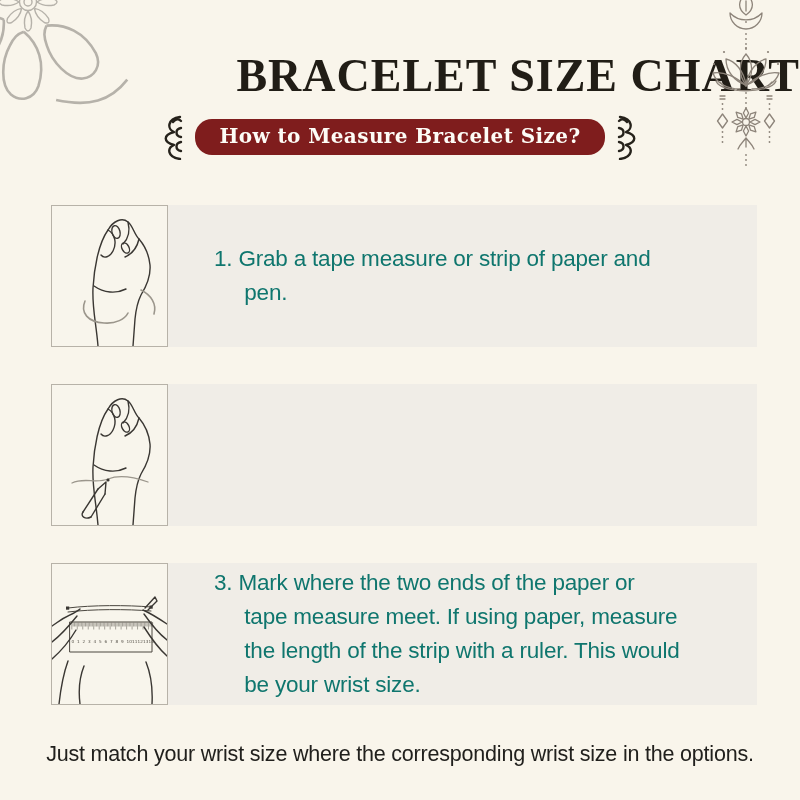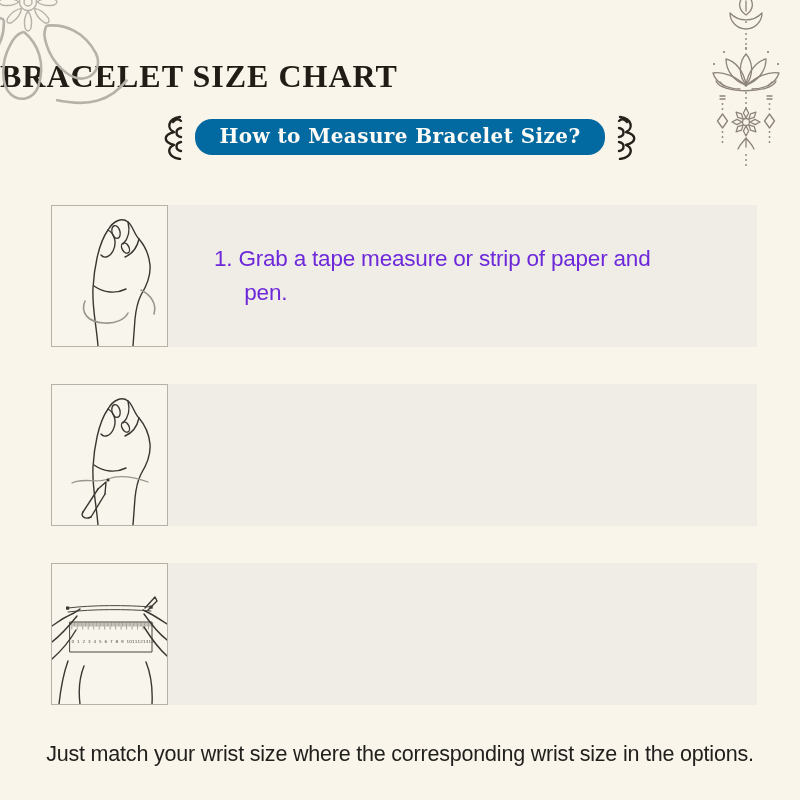--- a/index.html
+++ b/index.html
@@ -8,35 +8,35 @@
     background:#f9f5eb;
     font-family:"Liberation Sans",sans-serif;
     color:#262420;
   }
   .corner{position:absolute;pointer-events:none;}
   #mandala{top:0;left:0;}
   #boho{top:0;right:2px;}
 
   h1.title{
     margin:50px 0 0 0;
-    text-align:left;
+    text-align:right;
     font-family:"Liberation Serif",serif;
     font-weight:700;
-    font-size:32px;
+    font-size:46px;
     line-height:52px;
     letter-spacing:1px;
     color:#211d16;
   }
   .badge-row{
     margin-top:12px;
     display:flex;align-items:center;justify-content:center;gap:10px;
     height:46px;
   }
   .badge{
-    background:#0369a1;
+    background:#7f1d1d;
     color:#fdfcf6;
     border-radius:17px;
     padding:5px 24px 7px 24px;
     font-family:"DejaVu Serif",serif;
     font-weight:700;
     font-size:20px;
     letter-spacing:0.4px;
     white-space:nowrap;
   }
   .flourish{width:30px;height:46px;}
@@ -58,21 +58,21 @@
   .step-text-wrap{
     position:absolute;left:163px;right:4px;top:0;bottom:0;
     display:flex;align-items:center;
   }
   .step-text{
     margin:0;
     font-size:22.5px;
     line-height:34px;
     font-weight:500;
     letter-spacing:-0.2px;
-    color:#6d28d9;
+    color:#0f766e;
     white-space:pre-wrap;
   }
   .footer-note{
     margin:26px 0 0 0;
     text-align:center;
     font-size:21.5px;
     font-weight:500;
     letter-spacing:-0.2px;
     color:#21201d;
   }
@@ -328,17 +328,23 @@
         <path class="ink" d="M 0 95 C 9 87, 17 78, 24 66"></path>
         <path class="ink" d="M 7 140 C 9 122, 12 108, 16 97 M 28 140 C 26 124, 28 112, 32 102"></path>
 
         <path class="ink" d="M 115 60 C 106 54, 100 50, 91 46"></path>
         <path class="ink" d="M 115 76 C 106 69, 99 60, 92 50"></path>
         <path class="ink" d="M 115 92 C 106 84, 99 74, 92 63"></path>
         <path class="ink" d="M 100 140 C 101 122, 98 108, 94 98"></path>
         <path class="ink" d="M 93 44 L 103 33 M 96 46 L 105 37 M 103 33 L 105 37"></path>
       </svg>
     </div>
+    <div class="step-text-wrap">
+      <p class="step-text">3. Mark where the two ends of the paper or
+     tape measure meet. If using paper, measure
+     the length of the strip with a ruler. This would
+     be your wrist size.</p>
+    </div>
   </section>
 
 </div>
 
 <p class="footer-note">Just match your wrist size where the corresponding wrist size in the options.</p>
 
 </body></html>

